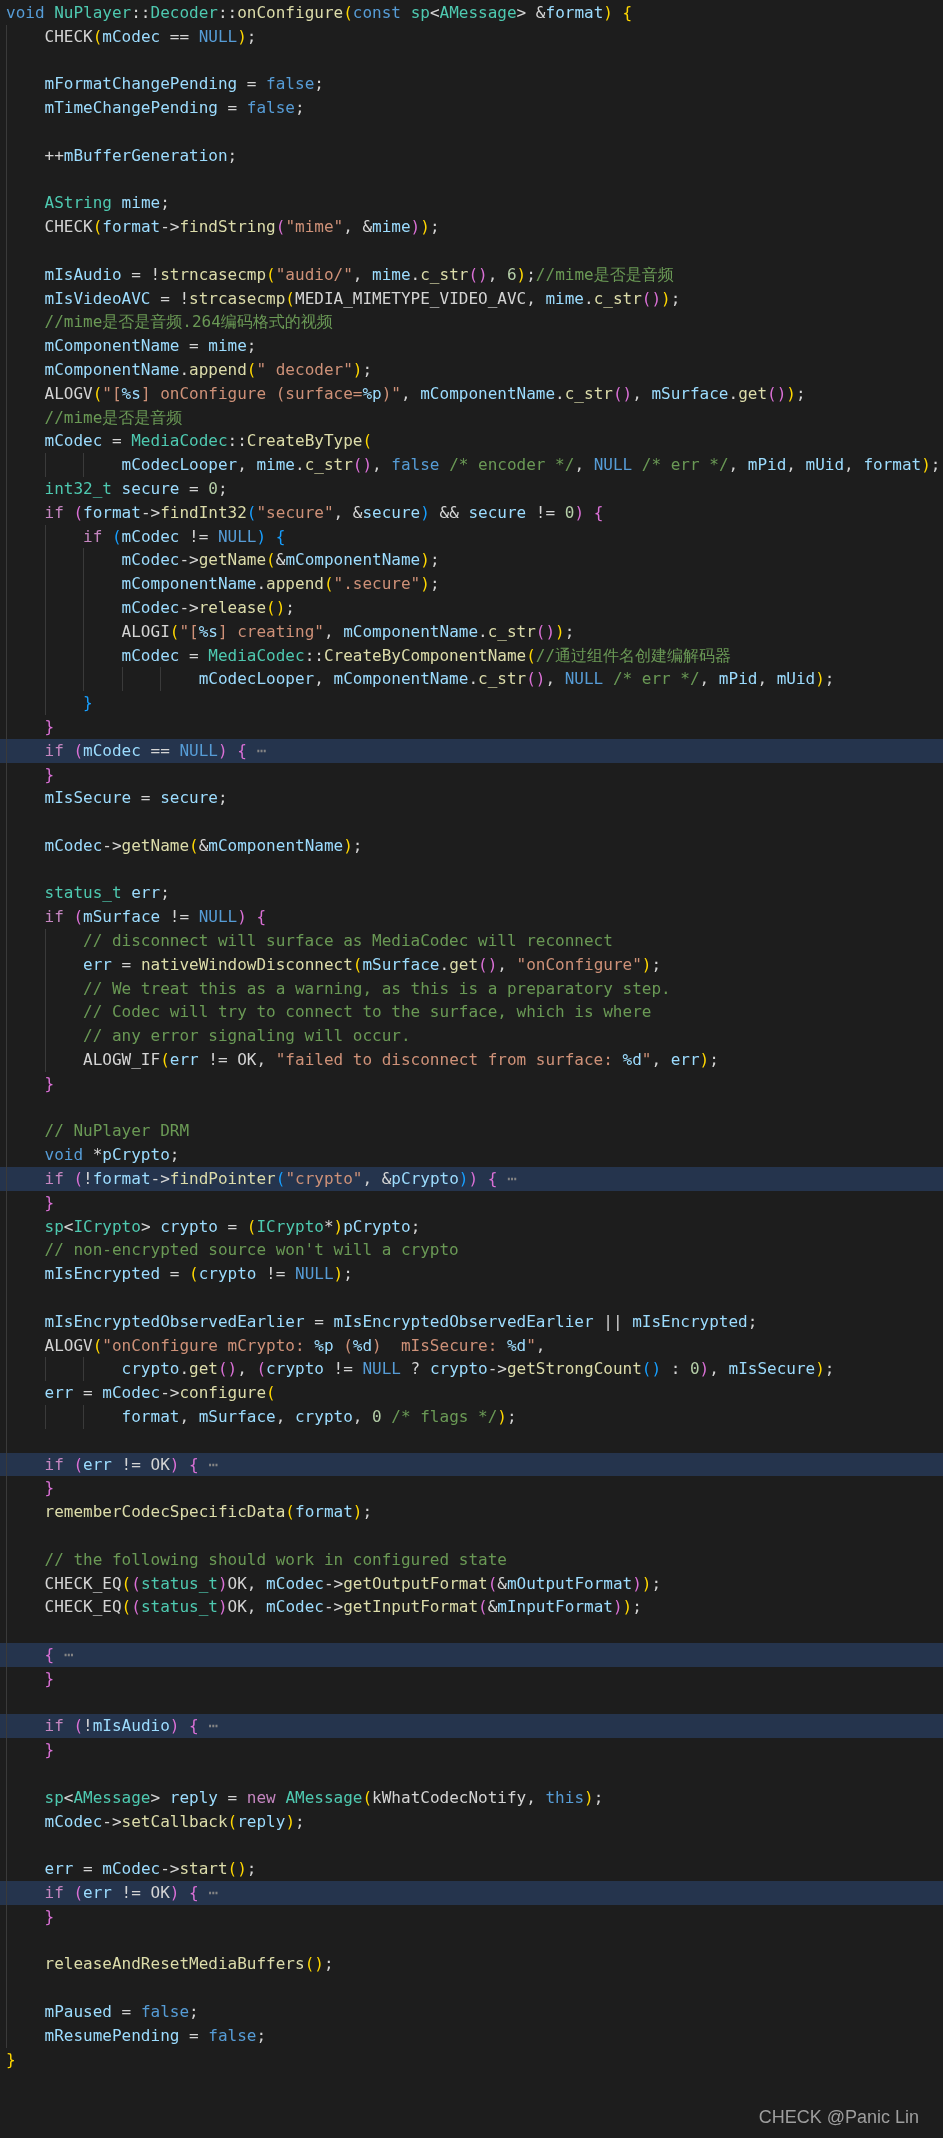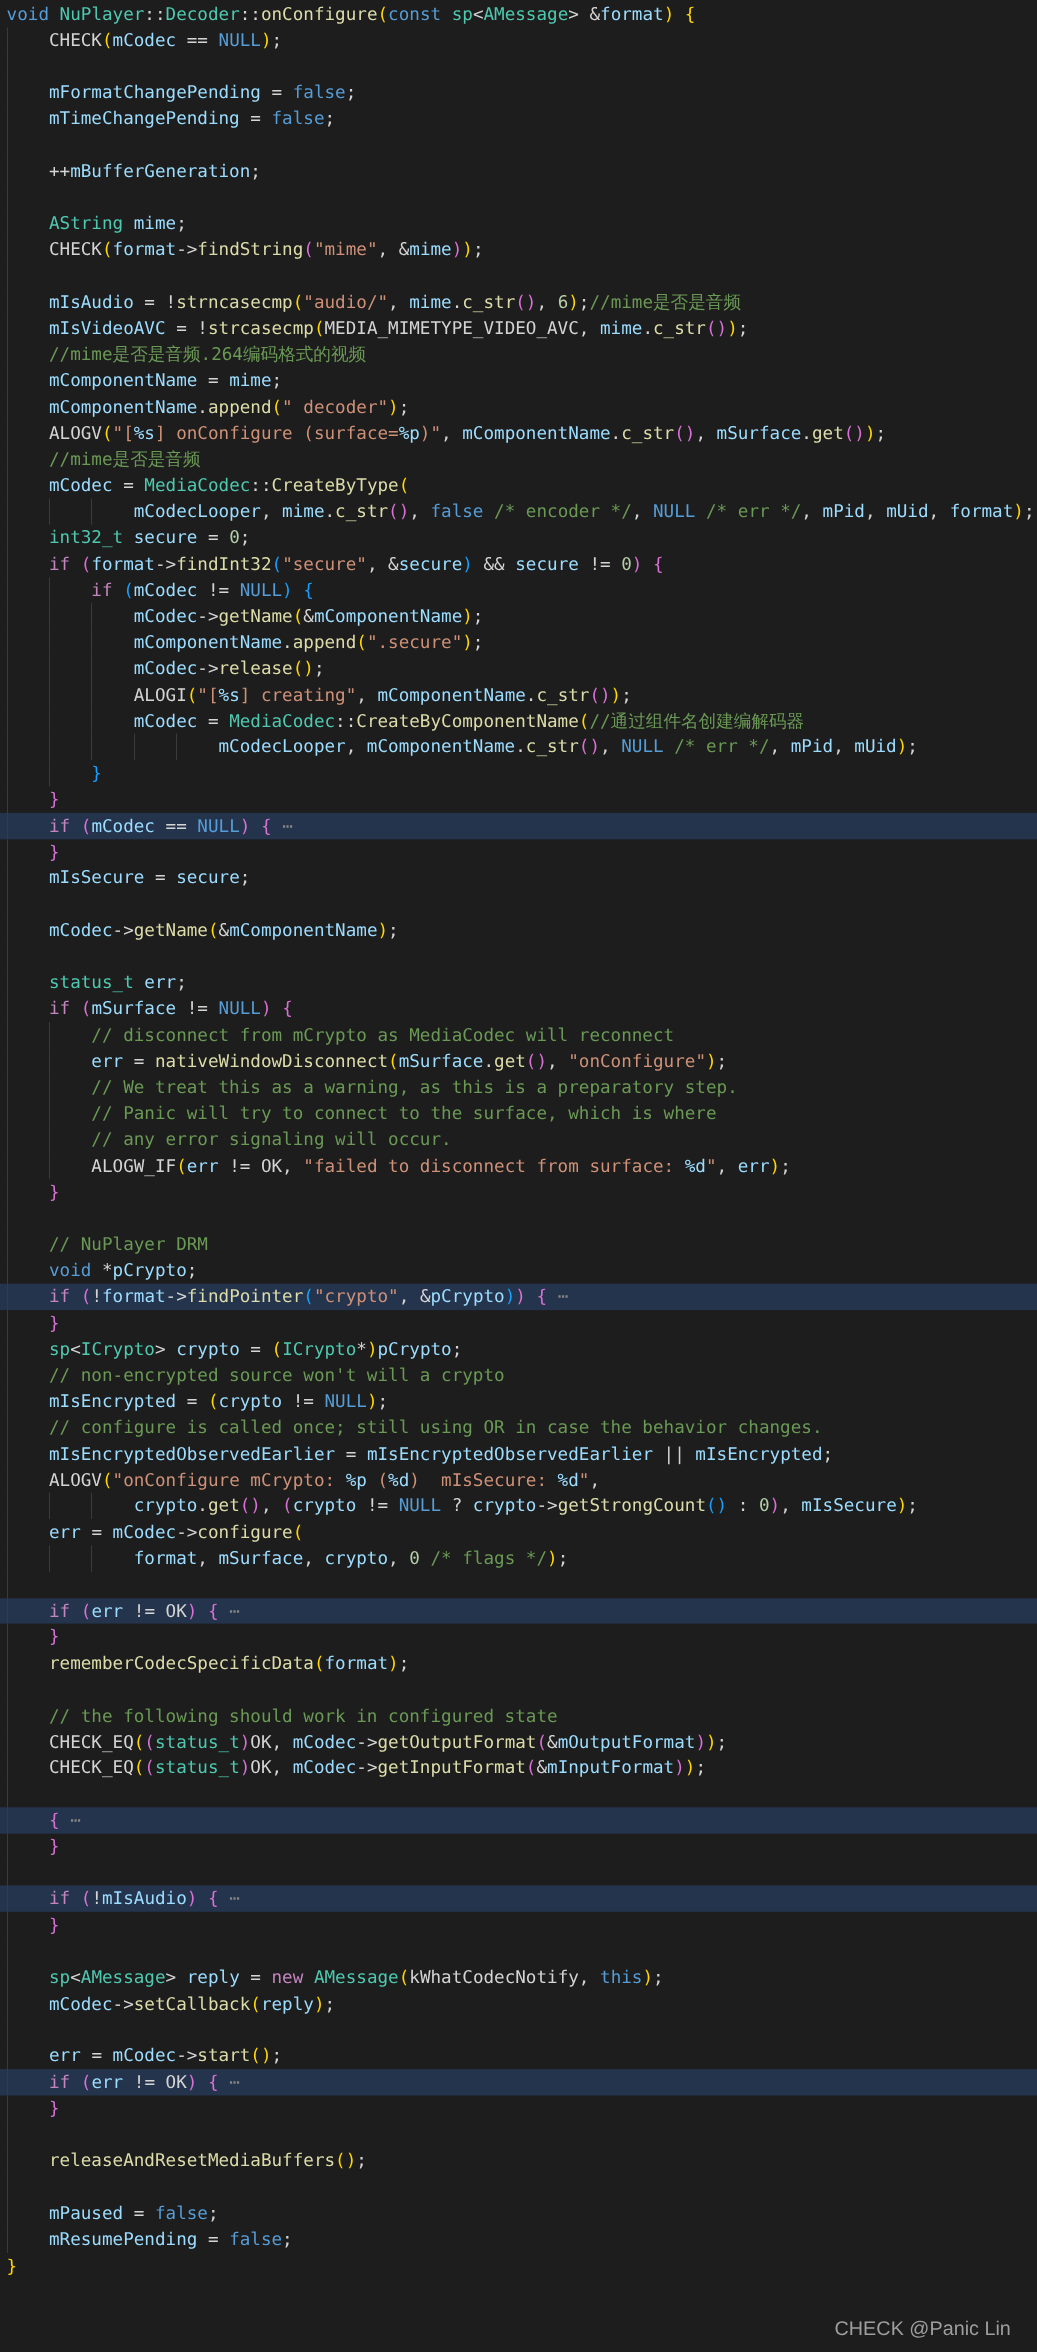--- a/index.html
+++ b/index.html
@@ -56,36 +56,36 @@
     <div class="line"><span class="guides" style="width: calc(8ch - 2px); background: repeating-linear-gradient(to right, rgb(58, 58, 58) 0px, rgb(58, 58, 58) 1px, transparent 1px, transparent 4ch);"></span><span style="color: rgb(212, 212, 212);">        </span><span style="color: rgb(23, 159, 255);">}</span></div>
     <div class="line"><span class="guides" style="width: calc(4ch - 2px); background: repeating-linear-gradient(to right, rgb(58, 58, 58) 0px, rgb(58, 58, 58) 1px, transparent 1px, transparent 4ch);"></span><span style="color: rgb(212, 212, 212);">    </span><span style="color: rgb(218, 112, 214);">}</span></div>
     <div class="line" style="background: rgb(37, 52, 77);"><span class="guides" style="width: calc(4ch - 2px); background: repeating-linear-gradient(to right, rgb(58, 58, 58) 0px, rgb(58, 58, 58) 1px, transparent 1px, transparent 4ch);"></span><span style="color: rgb(212, 212, 212);">    </span><span style="color: rgb(197, 134, 192);">if</span><span style="color: rgb(212, 212, 212);"> </span><span style="color: rgb(218, 112, 214);">(</span><span style="color: rgb(156, 220, 254);">mCodec</span><span style="color: rgb(212, 212, 212);"> == </span><span style="color: rgb(86, 156, 214);">NULL</span><span style="color: rgb(218, 112, 214);">)</span><span style="color: rgb(212, 212, 212);"> </span><span style="color: rgb(218, 112, 214);">{</span><span style="color: rgb(212, 212, 212);"> </span><span class="dots" style="color: rgb(132, 132, 132);">⋯</span></div>
     <div class="line"><span class="guides" style="width: calc(4ch - 2px); background: repeating-linear-gradient(to right, rgb(58, 58, 58) 0px, rgb(58, 58, 58) 1px, transparent 1px, transparent 4ch);"></span><span style="color: rgb(212, 212, 212);">    </span><span style="color: rgb(218, 112, 214);">}</span></div>
     <div class="line"><span class="guides" style="width: calc(4ch - 2px); background: repeating-linear-gradient(to right, rgb(58, 58, 58) 0px, rgb(58, 58, 58) 1px, transparent 1px, transparent 4ch);"></span><span style="color: rgb(212, 212, 212);">    </span><span style="color: rgb(156, 220, 254);">mIsSecure</span><span style="color: rgb(212, 212, 212);"> = </span><span style="color: rgb(156, 220, 254);">secure</span><span style="color: rgb(212, 212, 212);">;</span></div>
     <div class="line"><span class="guides" style="width: calc(1ch - 2px); background: repeating-linear-gradient(to right, rgb(58, 58, 58) 0px, rgb(58, 58, 58) 1px, transparent 1px, transparent 4ch);"></span></div>
     <div class="line"><span class="guides" style="width: calc(4ch - 2px); background: repeating-linear-gradient(to right, rgb(58, 58, 58) 0px, rgb(58, 58, 58) 1px, transparent 1px, transparent 4ch);"></span><span style="color: rgb(212, 212, 212);">    </span><span style="color: rgb(156, 220, 254);">mCodec</span><span style="color: rgb(212, 212, 212);">-&gt;</span><span style="color: rgb(220, 220, 170);">getName</span><span style="color: rgb(255, 215, 0);">(</span><span style="color: rgb(212, 212, 212);">&amp;</span><span style="color: rgb(156, 220, 254);">mComponentName</span><span style="color: rgb(255, 215, 0);">)</span><span style="color: rgb(212, 212, 212);">;</span></div>
     <div class="line"><span class="guides" style="width: calc(1ch - 2px); background: repeating-linear-gradient(to right, rgb(58, 58, 58) 0px, rgb(58, 58, 58) 1px, transparent 1px, transparent 4ch);"></span></div>
     <div class="line"><span class="guides" style="width: calc(4ch - 2px); background: repeating-linear-gradient(to right, rgb(58, 58, 58) 0px, rgb(58, 58, 58) 1px, transparent 1px, transparent 4ch);"></span><span style="color: rgb(212, 212, 212);">    </span><span style="color: rgb(78, 201, 176);">status_t</span><span style="color: rgb(212, 212, 212);"> </span><span style="color: rgb(156, 220, 254);">err</span><span style="color: rgb(212, 212, 212);">;</span></div>
     <div class="line"><span class="guides" style="width: calc(4ch - 2px); background: repeating-linear-gradient(to right, rgb(58, 58, 58) 0px, rgb(58, 58, 58) 1px, transparent 1px, transparent 4ch);"></span><span style="color: rgb(212, 212, 212);">    </span><span style="color: rgb(197, 134, 192);">if</span><span style="color: rgb(212, 212, 212);"> </span><span style="color: rgb(218, 112, 214);">(</span><span style="color: rgb(156, 220, 254);">mSurface</span><span style="color: rgb(212, 212, 212);"> != </span><span style="color: rgb(86, 156, 214);">NULL</span><span style="color: rgb(218, 112, 214);">)</span><span style="color: rgb(212, 212, 212);"> </span><span style="color: rgb(218, 112, 214);">{</span></div>
-    <div class="line"><span class="guides" style="width: calc(8ch - 2px); background: repeating-linear-gradient(to right, rgb(58, 58, 58) 0px, rgb(58, 58, 58) 1px, transparent 1px, transparent 4ch);"></span><span style="color: rgb(212, 212, 212);">        </span><span style="color: rgb(106, 153, 85);">// disconnect from mCrypto as MediaCodec will reconnect</span></div>
+    <div class="line"><span class="guides" style="width: calc(8ch - 2px); background: repeating-linear-gradient(to right, rgb(58, 58, 58) 0px, rgb(58, 58, 58) 1px, transparent 1px, transparent 4ch);"></span><span style="color: rgb(212, 212, 212);">        </span><span style="color: rgb(106, 153, 85);">// disconnect will surface as MediaCodec will reconnect</span></div>
     <div class="line"><span class="guides" style="width: calc(8ch - 2px); background: repeating-linear-gradient(to right, rgb(58, 58, 58) 0px, rgb(58, 58, 58) 1px, transparent 1px, transparent 4ch);"></span><span style="color: rgb(212, 212, 212);">        </span><span style="color: rgb(156, 220, 254);">err</span><span style="color: rgb(212, 212, 212);"> = </span><span style="color: rgb(220, 220, 170);">nativeWindowDisconnect</span><span style="color: rgb(255, 215, 0);">(</span><span style="color: rgb(156, 220, 254);">mSurface</span><span style="color: rgb(212, 212, 212);">.</span><span style="color: rgb(220, 220, 170);">get</span><span style="color: rgb(218, 112, 214);">()</span><span style="color: rgb(212, 212, 212);">, </span><span style="color: rgb(206, 145, 120);">"onConfigure"</span><span style="color: rgb(255, 215, 0);">)</span><span style="color: rgb(212, 212, 212);">;</span></div>
     <div class="line"><span class="guides" style="width: calc(8ch - 2px); background: repeating-linear-gradient(to right, rgb(58, 58, 58) 0px, rgb(58, 58, 58) 1px, transparent 1px, transparent 4ch);"></span><span style="color: rgb(212, 212, 212);">        </span><span style="color: rgb(106, 153, 85);">// We treat this as a warning, as this is a preparatory step.</span></div>
-    <div class="line"><span class="guides" style="width: calc(8ch - 2px); background: repeating-linear-gradient(to right, rgb(58, 58, 58) 0px, rgb(58, 58, 58) 1px, transparent 1px, transparent 4ch);"></span><span style="color: rgb(212, 212, 212);">        </span><span style="color: rgb(106, 153, 85);">// Panic will try to connect to the surface, which is where</span></div>
+    <div class="line"><span class="guides" style="width: calc(8ch - 2px); background: repeating-linear-gradient(to right, rgb(58, 58, 58) 0px, rgb(58, 58, 58) 1px, transparent 1px, transparent 4ch);"></span><span style="color: rgb(212, 212, 212);">        </span><span style="color: rgb(106, 153, 85);">// Codec will try to connect to the surface, which is where</span></div>
     <div class="line"><span class="guides" style="width: calc(8ch - 2px); background: repeating-linear-gradient(to right, rgb(58, 58, 58) 0px, rgb(58, 58, 58) 1px, transparent 1px, transparent 4ch);"></span><span style="color: rgb(212, 212, 212);">        </span><span style="color: rgb(106, 153, 85);">// any error signaling will occur.</span></div>
     <div class="line"><span class="guides" style="width: calc(8ch - 2px); background: repeating-linear-gradient(to right, rgb(58, 58, 58) 0px, rgb(58, 58, 58) 1px, transparent 1px, transparent 4ch);"></span><span style="color: rgb(212, 212, 212);">        ALOGW_IF</span><span style="color: rgb(255, 215, 0);">(</span><span style="color: rgb(156, 220, 254);">err</span><span style="color: rgb(212, 212, 212);"> != OK, </span><span style="color: rgb(206, 145, 120);">"failed to disconnect from surface: </span><span style="color: rgb(156, 220, 254);">%d</span><span style="color: rgb(206, 145, 120);">"</span><span style="color: rgb(212, 212, 212);">, </span><span style="color: rgb(156, 220, 254);">err</span><span style="color: rgb(255, 215, 0);">)</span><span style="color: rgb(212, 212, 212);">;</span></div>
     <div class="line"><span class="guides" style="width: calc(4ch - 2px); background: repeating-linear-gradient(to right, rgb(58, 58, 58) 0px, rgb(58, 58, 58) 1px, transparent 1px, transparent 4ch);"></span><span style="color: rgb(212, 212, 212);">    </span><span style="color: rgb(218, 112, 214);">}</span></div>
     <div class="line"><span class="guides" style="width: calc(1ch - 2px); background: repeating-linear-gradient(to right, rgb(58, 58, 58) 0px, rgb(58, 58, 58) 1px, transparent 1px, transparent 4ch);"></span></div>
     <div class="line"><span class="guides" style="width: calc(4ch - 2px); background: repeating-linear-gradient(to right, rgb(58, 58, 58) 0px, rgb(58, 58, 58) 1px, transparent 1px, transparent 4ch);"></span><span style="color: rgb(212, 212, 212);">    </span><span style="color: rgb(106, 153, 85);">// NuPlayer DRM</span></div>
     <div class="line"><span class="guides" style="width: calc(4ch - 2px); background: repeating-linear-gradient(to right, rgb(58, 58, 58) 0px, rgb(58, 58, 58) 1px, transparent 1px, transparent 4ch);"></span><span style="color: rgb(212, 212, 212);">    </span><span style="color: rgb(86, 156, 214);">void</span><span style="color: rgb(212, 212, 212);"> *</span><span style="color: rgb(156, 220, 254);">pCrypto</span><span style="color: rgb(212, 212, 212);">;</span></div>
     <div class="line" style="background: rgb(37, 52, 77);"><span class="guides" style="width: calc(4ch - 2px); background: repeating-linear-gradient(to right, rgb(58, 58, 58) 0px, rgb(58, 58, 58) 1px, transparent 1px, transparent 4ch);"></span><span style="color: rgb(212, 212, 212);">    </span><span style="color: rgb(197, 134, 192);">if</span><span style="color: rgb(212, 212, 212);"> </span><span style="color: rgb(218, 112, 214);">(</span><span style="color: rgb(212, 212, 212);">!</span><span style="color: rgb(156, 220, 254);">format</span><span style="color: rgb(212, 212, 212);">-&gt;</span><span style="color: rgb(220, 220, 170);">findPointer</span><span style="color: rgb(23, 159, 255);">(</span><span style="color: rgb(206, 145, 120);">"crypto"</span><span style="color: rgb(212, 212, 212);">, &amp;</span><span style="color: rgb(156, 220, 254);">pCrypto</span><span style="color: rgb(23, 159, 255);">)</span><span style="color: rgb(218, 112, 214);">)</span><span style="color: rgb(212, 212, 212);"> </span><span style="color: rgb(218, 112, 214);">{</span><span style="color: rgb(212, 212, 212);"> </span><span class="dots" style="color: rgb(132, 132, 132);">⋯</span></div>
     <div class="line"><span class="guides" style="width: calc(4ch - 2px); background: repeating-linear-gradient(to right, rgb(58, 58, 58) 0px, rgb(58, 58, 58) 1px, transparent 1px, transparent 4ch);"></span><span style="color: rgb(212, 212, 212);">    </span><span style="color: rgb(218, 112, 214);">}</span></div>
     <div class="line"><span class="guides" style="width: calc(4ch - 2px); background: repeating-linear-gradient(to right, rgb(58, 58, 58) 0px, rgb(58, 58, 58) 1px, transparent 1px, transparent 4ch);"></span><span style="color: rgb(212, 212, 212);">    </span><span style="color: rgb(78, 201, 176);">sp</span><span style="color: rgb(212, 212, 212);">&lt;</span><span style="color: rgb(78, 201, 176);">ICrypto</span><span style="color: rgb(212, 212, 212);">&gt; </span><span style="color: rgb(156, 220, 254);">crypto</span><span style="color: rgb(212, 212, 212);"> = </span><span style="color: rgb(255, 215, 0);">(</span><span style="color: rgb(78, 201, 176);">ICrypto</span><span style="color: rgb(212, 212, 212);">*</span><span style="color: rgb(255, 215, 0);">)</span><span style="color: rgb(156, 220, 254);">pCrypto</span><span style="color: rgb(212, 212, 212);">;</span></div>
     <div class="line"><span class="guides" style="width: calc(4ch - 2px); background: repeating-linear-gradient(to right, rgb(58, 58, 58) 0px, rgb(58, 58, 58) 1px, transparent 1px, transparent 4ch);"></span><span style="color: rgb(212, 212, 212);">    </span><span style="color: rgb(106, 153, 85);">// non-encrypted source won't will a crypto</span></div>
     <div class="line"><span class="guides" style="width: calc(4ch - 2px); background: repeating-linear-gradient(to right, rgb(58, 58, 58) 0px, rgb(58, 58, 58) 1px, transparent 1px, transparent 4ch);"></span><span style="color: rgb(212, 212, 212);">    </span><span style="color: rgb(156, 220, 254);">mIsEncrypted</span><span style="color: rgb(212, 212, 212);"> = </span><span style="color: rgb(255, 215, 0);">(</span><span style="color: rgb(156, 220, 254);">crypto</span><span style="color: rgb(212, 212, 212);"> != </span><span style="color: rgb(86, 156, 214);">NULL</span><span style="color: rgb(255, 215, 0);">)</span><span style="color: rgb(212, 212, 212);">;</span></div>
-    <div class="line"><span class="guides" style="width: calc(4ch - 2px); background: repeating-linear-gradient(to right, rgb(58, 58, 58) 0px, rgb(58, 58, 58) 1px, transparent 1px, transparent 4ch);"></span><span style="color: rgb(212, 212, 212);">    </span><span style="color: rgb(106, 153, 85);">// configure is called once; still using OR in case the behavior changes.</span></div>
+    <div class="line"><span class="guides" style="width: calc(4ch - 2px); background: repeating-linear-gradient(to right, rgb(58, 58, 58) 0px, rgb(58, 58, 58) 1px, transparent 1px, transparent 4ch);"></span><span style="color: rgb(212, 212, 212);">    </span></div>
     <div class="line"><span class="guides" style="width: calc(4ch - 2px); background: repeating-linear-gradient(to right, rgb(58, 58, 58) 0px, rgb(58, 58, 58) 1px, transparent 1px, transparent 4ch);"></span><span style="color: rgb(212, 212, 212);">    </span><span style="color: rgb(156, 220, 254);">mIsEncryptedObservedEarlier</span><span style="color: rgb(212, 212, 212);"> = </span><span style="color: rgb(156, 220, 254);">mIsEncryptedObservedEarlier</span><span style="color: rgb(212, 212, 212);"> || </span><span style="color: rgb(156, 220, 254);">mIsEncrypted</span><span style="color: rgb(212, 212, 212);">;</span></div>
     <div class="line"><span class="guides" style="width: calc(4ch - 2px); background: repeating-linear-gradient(to right, rgb(58, 58, 58) 0px, rgb(58, 58, 58) 1px, transparent 1px, transparent 4ch);"></span><span style="color: rgb(212, 212, 212);">    ALOGV</span><span style="color: rgb(255, 215, 0);">(</span><span style="color: rgb(206, 145, 120);">"onConfigure mCrypto: </span><span style="color: rgb(156, 220, 254);">%p</span><span style="color: rgb(206, 145, 120);"> (</span><span style="color: rgb(156, 220, 254);">%d</span><span style="color: rgb(206, 145, 120);">)  mIsSecure: </span><span style="color: rgb(156, 220, 254);">%d</span><span style="color: rgb(206, 145, 120);">"</span><span style="color: rgb(212, 212, 212);">,</span></div>
     <div class="line"><span class="guides" style="width: calc(12ch - 2px); background: repeating-linear-gradient(to right, rgb(58, 58, 58) 0px, rgb(58, 58, 58) 1px, transparent 1px, transparent 4ch);"></span><span style="color: rgb(212, 212, 212);">            </span><span style="color: rgb(156, 220, 254);">crypto</span><span style="color: rgb(212, 212, 212);">.</span><span style="color: rgb(220, 220, 170);">get</span><span style="color: rgb(218, 112, 214);">()</span><span style="color: rgb(212, 212, 212);">, </span><span style="color: rgb(218, 112, 214);">(</span><span style="color: rgb(156, 220, 254);">crypto</span><span style="color: rgb(212, 212, 212);"> != </span><span style="color: rgb(86, 156, 214);">NULL</span><span style="color: rgb(212, 212, 212);"> ? </span><span style="color: rgb(156, 220, 254);">crypto</span><span style="color: rgb(212, 212, 212);">-&gt;</span><span style="color: rgb(220, 220, 170);">getStrongCount</span><span style="color: rgb(23, 159, 255);">()</span><span style="color: rgb(212, 212, 212);"> : </span><span style="color: rgb(181, 206, 168);">0</span><span style="color: rgb(218, 112, 214);">)</span><span style="color: rgb(212, 212, 212);">, </span><span style="color: rgb(156, 220, 254);">mIsSecure</span><span style="color: rgb(255, 215, 0);">)</span><span style="color: rgb(212, 212, 212);">;</span></div>
     <div class="line"><span class="guides" style="width: calc(4ch - 2px); background: repeating-linear-gradient(to right, rgb(58, 58, 58) 0px, rgb(58, 58, 58) 1px, transparent 1px, transparent 4ch);"></span><span style="color: rgb(212, 212, 212);">    </span><span style="color: rgb(156, 220, 254);">err</span><span style="color: rgb(212, 212, 212);"> = </span><span style="color: rgb(156, 220, 254);">mCodec</span><span style="color: rgb(212, 212, 212);">-&gt;</span><span style="color: rgb(220, 220, 170);">configure</span><span style="color: rgb(255, 215, 0);">(</span></div>
     <div class="line"><span class="guides" style="width: calc(12ch - 2px); background: repeating-linear-gradient(to right, rgb(58, 58, 58) 0px, rgb(58, 58, 58) 1px, transparent 1px, transparent 4ch);"></span><span style="color: rgb(212, 212, 212);">            </span><span style="color: rgb(156, 220, 254);">format</span><span style="color: rgb(212, 212, 212);">, </span><span style="color: rgb(156, 220, 254);">mSurface</span><span style="color: rgb(212, 212, 212);">, </span><span style="color: rgb(156, 220, 254);">crypto</span><span style="color: rgb(212, 212, 212);">, </span><span style="color: rgb(181, 206, 168);">0</span><span style="color: rgb(212, 212, 212);"> </span><span style="color: rgb(106, 153, 85);">/* flags */</span><span style="color: rgb(255, 215, 0);">)</span><span style="color: rgb(212, 212, 212);">;</span></div>
     <div class="line"><span class="guides" style="width: calc(1ch - 2px); background: repeating-linear-gradient(to right, rgb(58, 58, 58) 0px, rgb(58, 58, 58) 1px, transparent 1px, transparent 4ch);"></span></div>
     <div class="line" style="background: rgb(37, 52, 77);"><span class="guides" style="width: calc(4ch - 2px); background: repeating-linear-gradient(to right, rgb(58, 58, 58) 0px, rgb(58, 58, 58) 1px, transparent 1px, transparent 4ch);"></span><span style="color: rgb(212, 212, 212);">    </span><span style="color: rgb(197, 134, 192);">if</span><span style="color: rgb(212, 212, 212);"> </span><span style="color: rgb(218, 112, 214);">(</span><span style="color: rgb(156, 220, 254);">err</span><span style="color: rgb(212, 212, 212);"> != OK</span><span style="color: rgb(218, 112, 214);">)</span><span style="color: rgb(212, 212, 212);"> </span><span style="color: rgb(218, 112, 214);">{</span><span style="color: rgb(212, 212, 212);"> </span><span class="dots" style="color: rgb(132, 132, 132);">⋯</span></div>
     <div class="line"><span class="guides" style="width: calc(4ch - 2px); background: repeating-linear-gradient(to right, rgb(58, 58, 58) 0px, rgb(58, 58, 58) 1px, transparent 1px, transparent 4ch);"></span><span style="color: rgb(212, 212, 212);">    </span><span style="color: rgb(218, 112, 214);">}</span></div>
     <div class="line"><span class="guides" style="width: calc(4ch - 2px); background: repeating-linear-gradient(to right, rgb(58, 58, 58) 0px, rgb(58, 58, 58) 1px, transparent 1px, transparent 4ch);"></span><span style="color: rgb(212, 212, 212);">    </span><span style="color: rgb(220, 220, 170);">rememberCodecSpecificData</span><span style="color: rgb(255, 215, 0);">(</span><span style="color: rgb(156, 220, 254);">format</span><span style="color: rgb(255, 215, 0);">)</span><span style="color: rgb(212, 212, 212);">;</span></div>
     <div class="line"><span class="guides" style="width: calc(1ch - 2px); background: repeating-linear-gradient(to right, rgb(58, 58, 58) 0px, rgb(58, 58, 58) 1px, transparent 1px, transparent 4ch);"></span></div>

